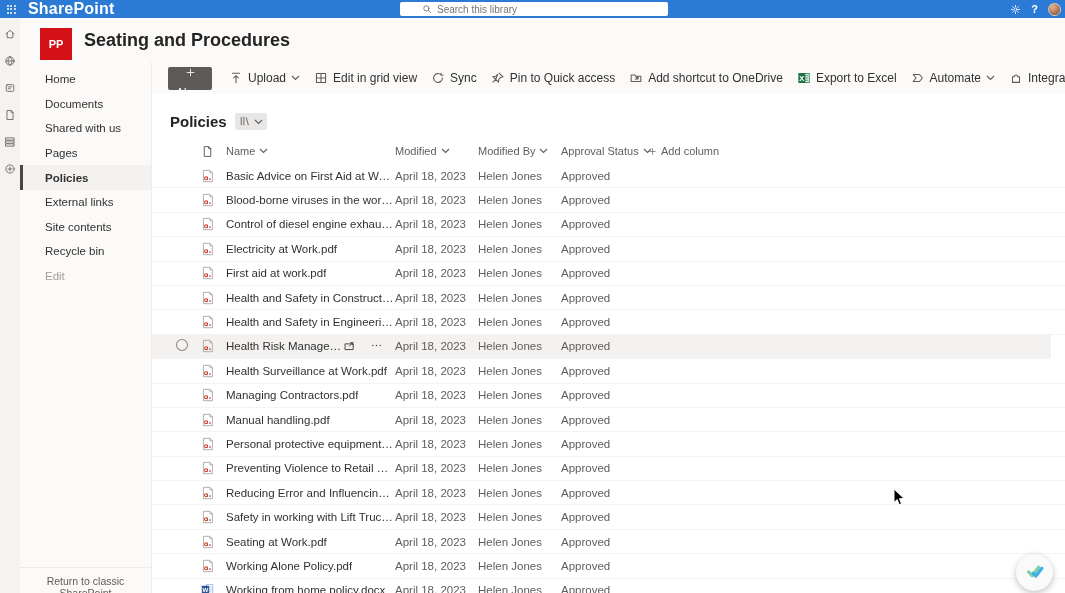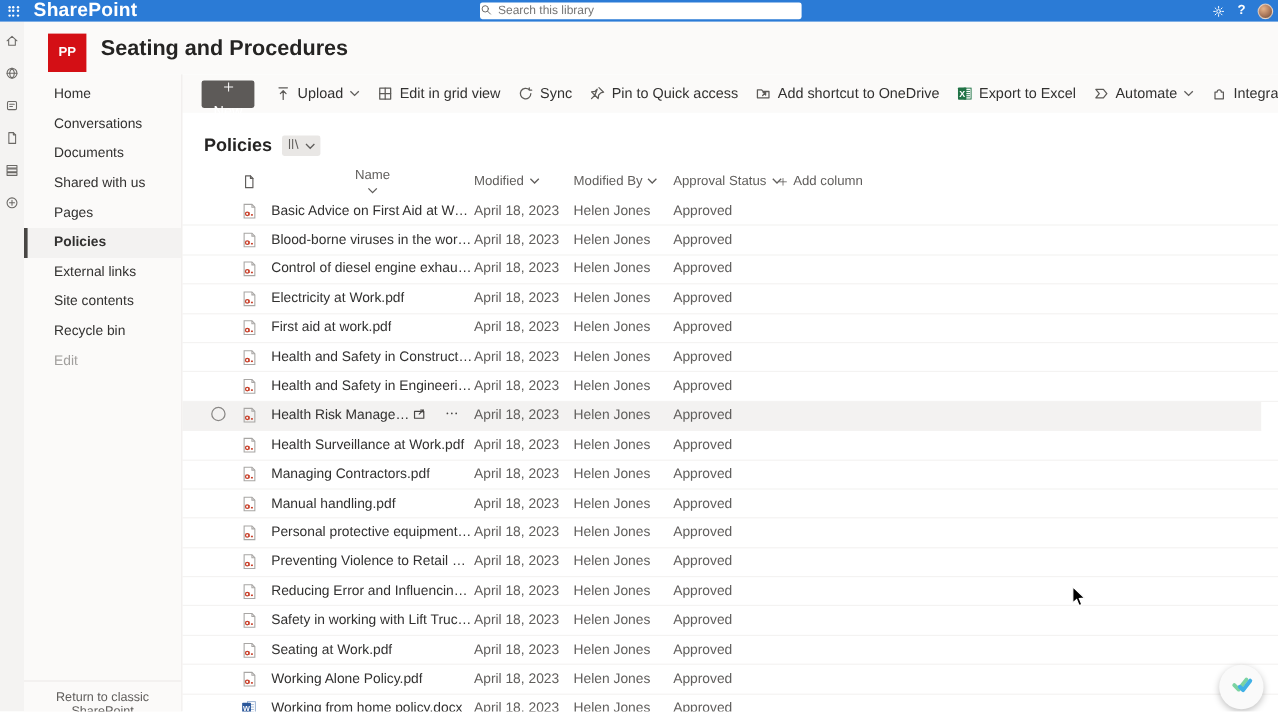--- a/index.html
+++ b/index.html
@@ -8,21 +8,21 @@
   .page { position:relative; width:1065px; height:593px; overflow:hidden; }
 
   
   .suite-bar { position:absolute; top:0; left:0; right:0; height:18px; background:#2b7bd6;
     display:flex; align-items:center; color:#fff; z-index:30; }
   .waffle { width:22px; height:18px; display:flex; align-items:center; justify-content:center; cursor:pointer; }
   .waffle-grid { display:grid; grid-template-columns:repeat(3,2px); grid-gap:1.5px; }
   .waffle-grid i { width:2px; height:2px; background:#fff; border-radius:50%; }
   .suite-app { font-size:16px; font-weight:700; margin-left:6px; letter-spacing:.2px; }
   .suite-search { position:absolute; left:400px; top:2px; width:268px; height:14px; background:#fff;
-    border-radius:2px; display:flex; align-items:center; padding:0 0; }
+    border-radius:2px; display:flex; align-items:center; padding:0 22px; }
   .suite-search svg { flex:0 0 auto; }
   .suite-search input { border:none; outline:none; flex:1; font-size:10px; color:#605e5c;
     margin-left:5px; font-family:"Liberation Sans",sans-serif; background:transparent; }
   .suite-right { position:absolute; right:4px; top:0; height:18px; display:flex; align-items:center; gap:10px; }
   .suite-icon { color:#fff; font-size:11px; line-height:18px; cursor:pointer; display:flex; align-items:center; }
   .avatar { width:13px; height:13px; border-radius:50%; background:radial-gradient(circle at 35% 30%, #e8b48a 0%, #a9765a 55%, #5f4434 100%); border:1px solid rgba(255,255,255,.6); cursor:pointer; }
 
   
   .app-rail { position:absolute; left:0; top:18px; bottom:0; width:20px; background:#f4f3f2;
     display:flex; flex-direction:column; align-items:center; padding-top:10px; gap:15px; z-index:20; }
@@ -67,21 +67,21 @@
 
   .table { margin-top:10px; }
   .trow { display:grid; grid-template-columns:24px 26px 175px 83px 83px 87px 1fr;
     padding-left:18px; align-items:center; height:24.4px; font-size:11.5px; }
   .thead { color:#605e5c; font-size:11px; height:22px; margin-bottom:2px; }
   .thead .hcell { display:flex; align-items:center; gap:4px; cursor:pointer; white-space:nowrap; }
   .tbody .trow { border-bottom:1px solid #f4f3f2; color:#605e5c; }
   .tbody .trow.hovered { background:#f3f2f1; margin-right:14px; }
   .cell-name { color:#323130; padding-left:6px; display:flex; align-items:center; overflow:hidden; }
   .cell-name .nm { white-space:nowrap; overflow:hidden; text-overflow:ellipsis; }
-  .hdr-pad { padding-left:6px;flex-direction:column; }
+  .hdr-pad { padding-left:6px; }
   .row-actions { margin-left:auto; display:flex; align-items:center; gap:14px; padding-right:12px; color:#484644; }
   .ficon { display:flex; justify-content:center; }
   .radio-cell { display:flex; justify-content:center; }
   .date-cell, .by-cell, .status-cell { color:#605e5c; }
 
   
   .float-btn { position:absolute; left:1016px; top:554px; width:37px; height:37px; border-radius:50%;
     background:#fafafa; box-shadow:0 2px 6px rgba(0,0,0,.25); display:flex; align-items:center;
     justify-content:center; cursor:pointer; z-index:40; }
   .cursor { position:absolute; left:893px; top:488px; z-index:50; pointer-events:none; }
@@ -165,21 +165,20 @@
     </div>
 
   <div class="site-header">
     <div class="site-tile">PP</div>
     <div class="site-title">Seating and Procedures</div>
   </div>
 
   <div class="sidebar">
     <div class="nav-list" id="nav-list">
         <div class="nav-item">Home</div>
-        <div class="nav-item">Conversations</div>
         <div class="nav-item">Documents</div>
         <div class="nav-item">Shared with us</div>
         <div class="nav-item">Pages</div>
         <div class="nav-item selected">Policies</div>
         <div class="nav-item">External links</div>
         <div class="nav-item">Site contents</div>
         <div class="nav-item">Recycle bin</div>
         <div class="nav-item dimmed">Edit</div>
       </div>
     <div class="sidebar-footer">Return to classic SharePoint</div>

